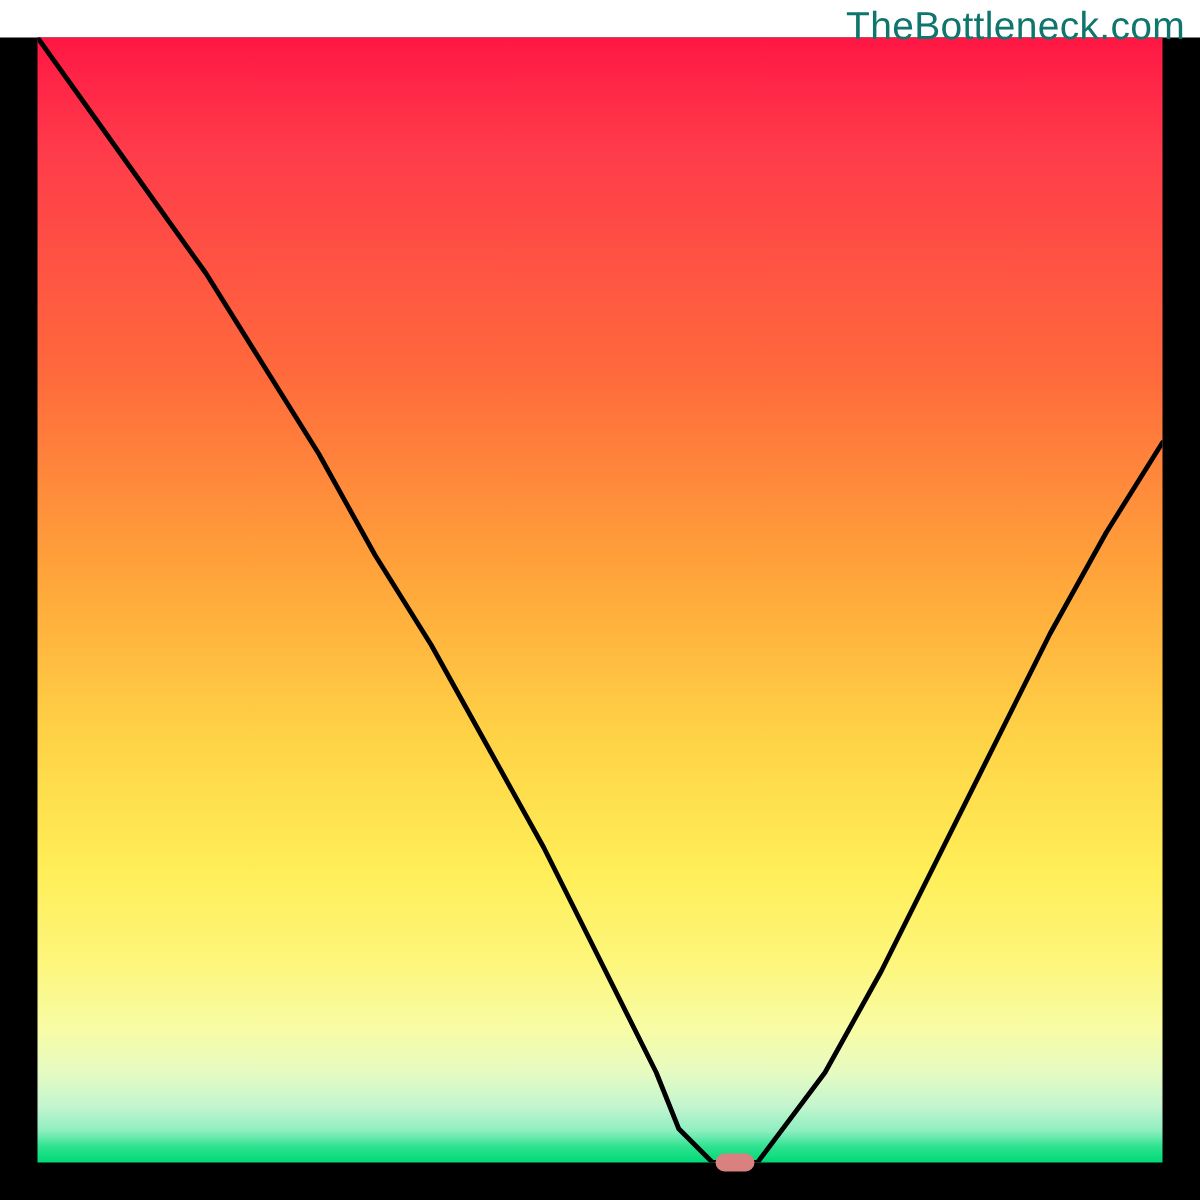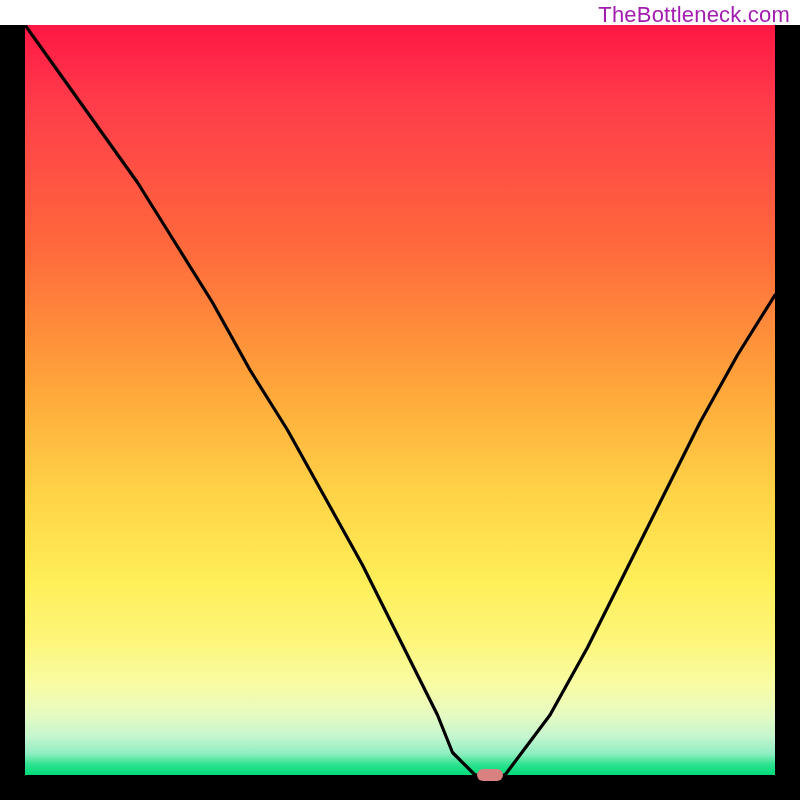--- a/index.html
+++ b/index.html
@@ -9,22 +9,22 @@
     width: 800px;
     height: 800px;
     overflow: hidden;
     position: relative;
     font-family: Arial, Helvetica, sans-serif;
   }
   .watermark {
     position: absolute;
     top: 2px;
     right: 10px;
-    color: #a21caf;
-    font-size: 22px;
+    color: #0f766e;
+    font-size: 26px;
     font-weight: 500;
     z-index: 10;
     letter-spacing: 0.2px;
   }
   .frame {
     position: absolute;
     left: 0;
     top: 25px;
     width: 800px;
     height: 775px;

